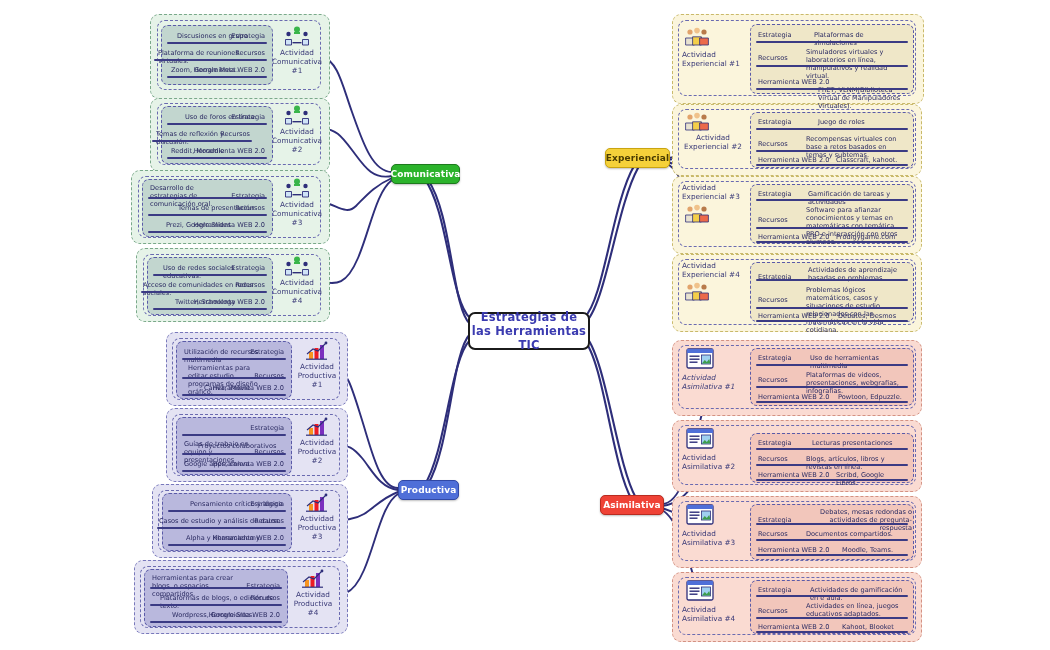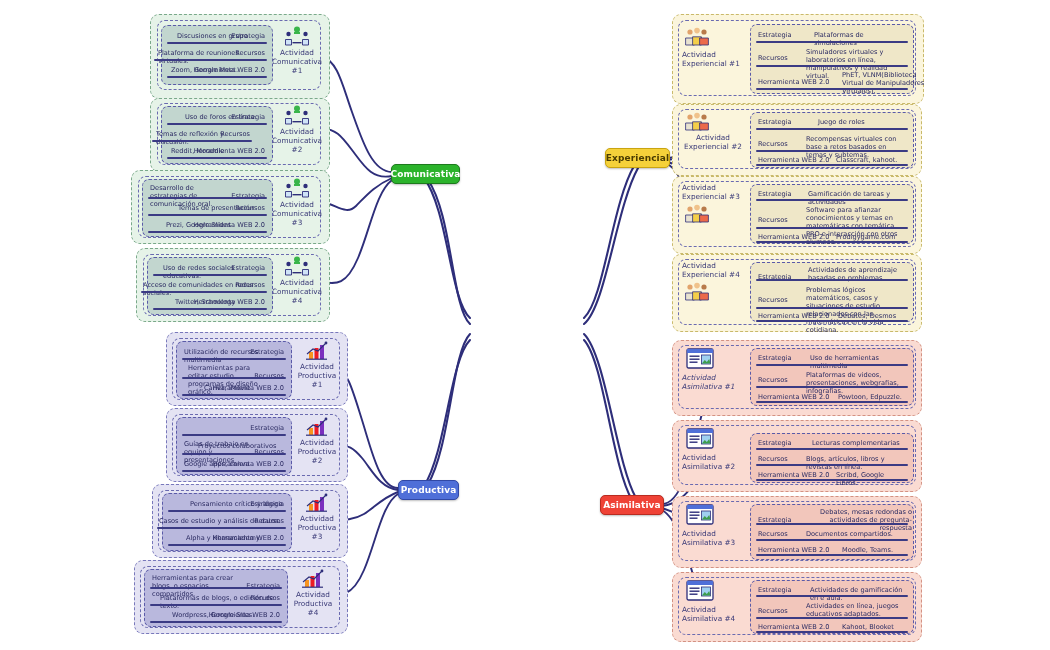--- a/index.html
+++ b/index.html
@@ -160,20 +160,23 @@
       <path d="M724,464 C736,472 732,482 744,484"></path>
       <path d="M724,530 C732,528 734,516 742,514"></path>
       <path d="M724,531 C734,534 736,538 742,540"></path>
       <path d="M724,534 C736,542 732,550 744,552"></path>
       <path d="M724,608 C732,606 734,592 742,590"></path>
       <path d="M724,609 C734,612 736,616 742,618"></path>
       <path d="M724,612 C736,620 732,628 744,630"></path>
     </g>
   </svg>
 
+  <div class="center-node">
+    <span>Estrategias de las Herramientas TIC</span>
+  </div>
 
   <div class="pill comunicativa">
     <span>Comunicativa</span>
   </div>
   <div class="pill productiva">
     <span>Productiva</span>
   </div>
   <div class="pill experiencial">
     <span>Experiencial</span>
   </div>
@@ -528,21 +531,21 @@
       <div class="row" style="top:21px;height:22px;">
         <div class="row-inner">
             <div class="rt key" style="left:2px;top:8px;">Recursos</div>
             <div class="rt val" style="left:50px;top:2px;width:102px;">Simuladores virtuales y laboratorios en línea, manipulativos y realidad virtual.</div>
             <div class="row-line"></div>
           </div>
       </div>
       <div class="row" style="top:45px;height:21px;">
         <div class="row-inner">
             <div class="rt key" style="left:2px;top:8px;">Herramienta WEB 2.0</div>
-            <div class="rt val" style="left:62px;top:1px;width:92px;margin-left:24px;">PhET, VLNM(Biblioteca Virtual de Manipuladores Virtuales).</div>
+            <div class="rt val" style="left:62px;top:16px;width:92px;">PhET, VLNM(Biblioteca Virtual de Manipuladores Virtuales).</div>
             <div class="row-line"></div>
           </div>
       </div>
     </div>
   </div>
 
   <div class="act" style="left:678px;top:109px;width:238px;height:60px;">
     <div class="act-dash"></div>
     <div class="act-icon ico" style="left:6px;top:2px;">
       <svg viewBox="0 0 26 20">
@@ -711,21 +714,21 @@
           <rect x="3.5" y="13.5" width="8" height="1.4" fill="#2e2e7a"></rect>
           <rect x="15.5" y="7" width="9" height="9" fill="#9fd0f0" stroke="#2e2e7a" stroke-width=".8"></rect>
           <path d="M15.8 15.5 l3-3.5 2 2 2.4-3 1.3 4.5z" fill="#3e9e4d"></path>
         </svg>
     </div>
     <div class="act-label" style="left:4px;top:28px;width:62px;text-align:left;">Actividad Asimilativa #2</div>
     <div class="rows r" style="left:72px;top:8px;width:162px;height:48px;">
       <div class="row" style="top:3px;height:14px;">
         <div class="row-inner">
             <div class="rt key" style="left:2px;top:2px;">Estrategia</div>
-            <div class="rt val" style="left:56px;top:2px;">Lecturas complementarias</div>
+            <div class="rt val" style="left:56px;top:2px;">Lecturas presentaciones</div>
             <div class="row-line"></div>
           </div>
       </div>
       <div class="row" style="top:19px;height:14px;">
         <div class="row-inner">
             <div class="rt key" style="left:2px;top:2px;">Recursos</div>
             <div class="rt val" style="left:50px;top:2px;">Blogs, artículos, libros y revistas en línea.</div>
             <div class="row-line"></div>
           </div>
       </div>

